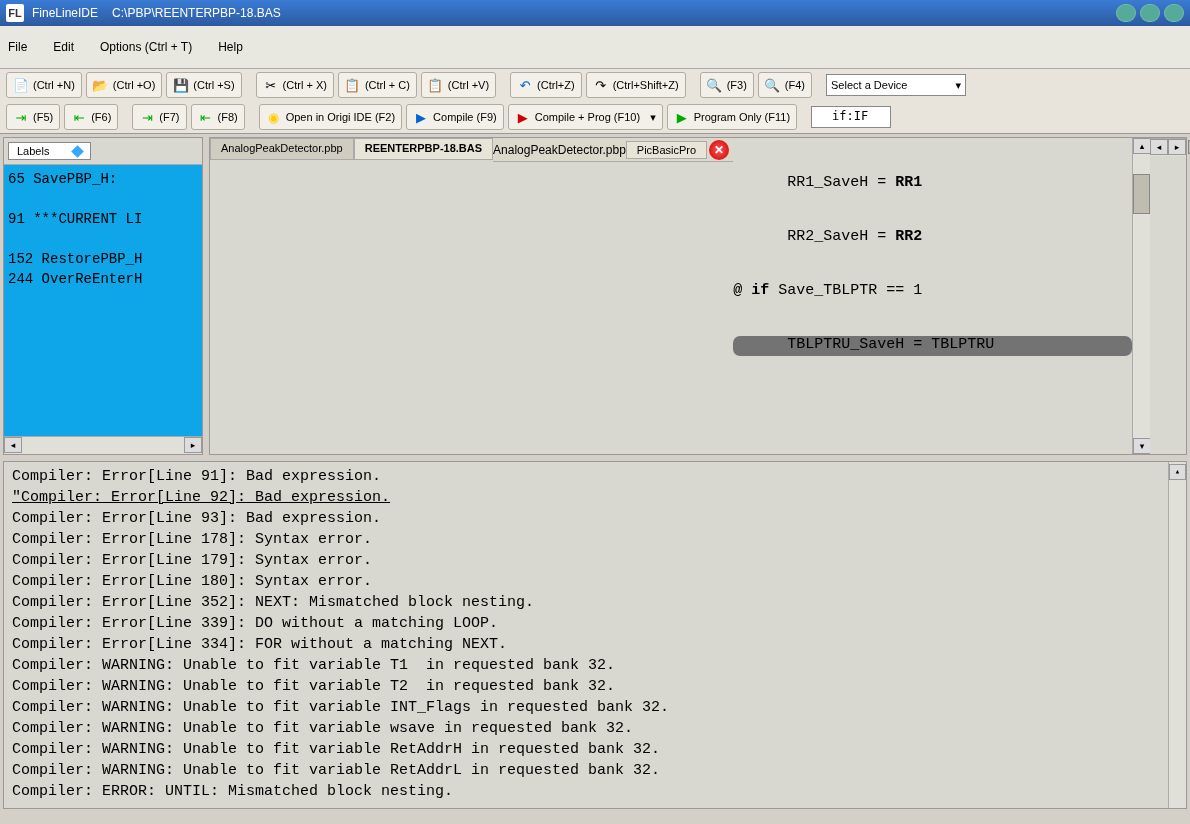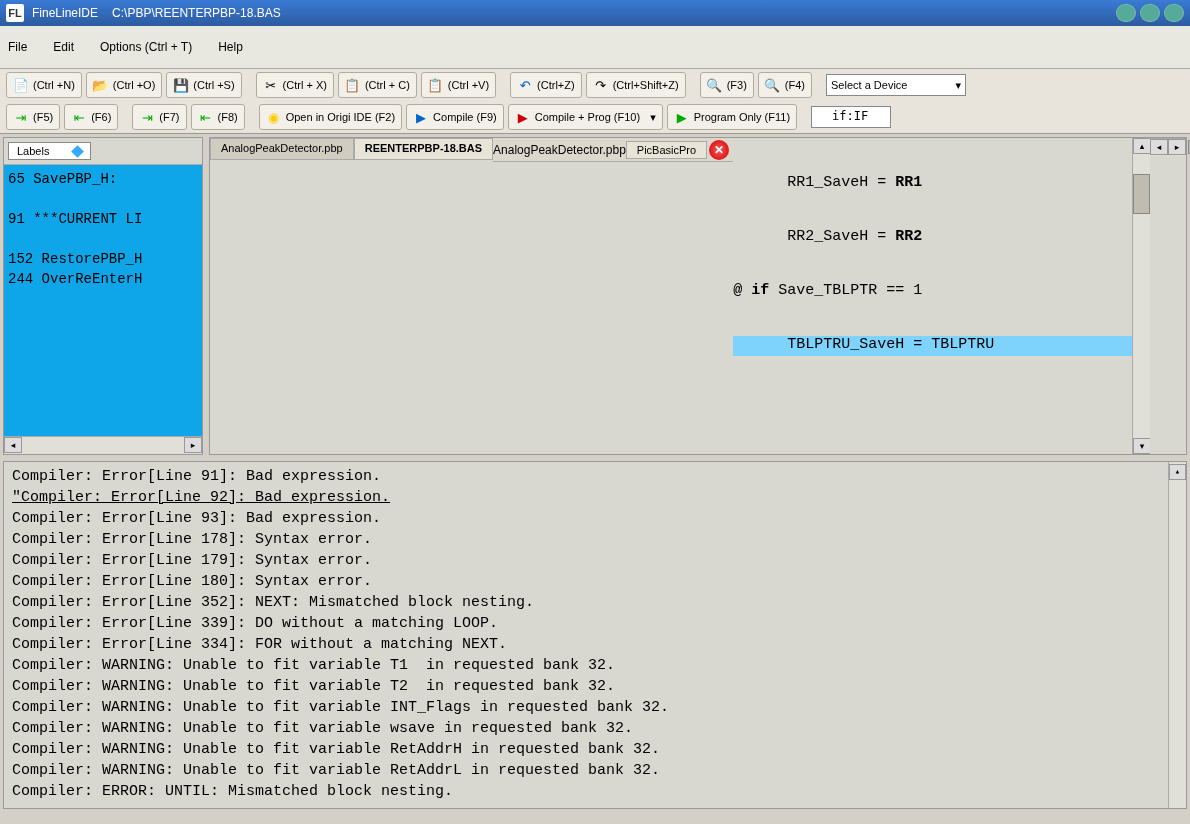--- a/index.html
+++ b/index.html
@@ -30,21 +30,21 @@
 .ed-tab.active { background: #e8e4d8; font-weight: bold; }
 .ed-header { display: flex; align-items: center; height: 24px; border-bottom: 1px solid #aaa; background: #dcd8cc; }
 .ed-title { flex: 1; text-align: center; font-size: 12px; }
 .ed-lang { padding: 2px 10px; border: 1px solid #aaa; background: #e8e4d8; font-size: 11px; margin-right: 2px; }
 .ed-close { width: 20px; height: 20px; background: radial-gradient(circle,#f55,#c00); border-radius: 10px; color: #fff; display: inline-flex; align-items: center; justify-content: center; font-weight: bold; margin-right: 4px; cursor: pointer; }
 .ed-body { flex: 1; display: flex; overflow: hidden; }
 .gutter { width: 50px; background: #d0ccc0; text-align: right; font-family: "Courier New", monospace; font-size: 13px; color: #555; padding-top: 2px; }
 .gutter div { height: 20px; padding-right: 6px; }
 .code { flex: 1; font-family: "Courier New", monospace; font-size: 15px; background: #d8d8d0; padding-top: 2px; position: relative; white-space: pre; }
 .code .ln { height: 20px; padding-left: 0; }
-.code .hl { background: #7dd3fc; }
+.code .hl { background: #737373; border-radius: 7px; }
 .vscroll { width: 18px; background: #e0e0d8; display: flex; flex-direction: column; border-left: 1px solid #aaa; }
 .vscroll .thumb { background: #c0bcb0; border: 1px solid #888; flex: 0 0 40px; margin-top: 20px; }
 .ed-hscroll { height: 18px; display: flex; background: #e0e0d8; border-top: 1px solid #aaa; }
 .ed-hscroll .track { flex: 1; position: relative; }
 .ed-hscroll .thumb { position: absolute; left: 20px; width: 60px; top: 1px; height: 14px; background: #c0bcb0; border: 1px solid #888; }
 .output { margin: 3px; border: 1px solid #999; background: #d8d8d0; height: 348px; font-family: "Courier New", monospace; font-size: 15px; padding: 6px 8px; overflow: hidden; position: relative; }
 .output .line { height: 21px; white-space: pre; }
 .output .ul { text-decoration: underline; }
 .output .vs { position: absolute; right: 0; top: 0; bottom: 0; width: 18px; background: #e0e0d8; border-left: 1px solid #aaa; }
 b { font-weight: bold; }

